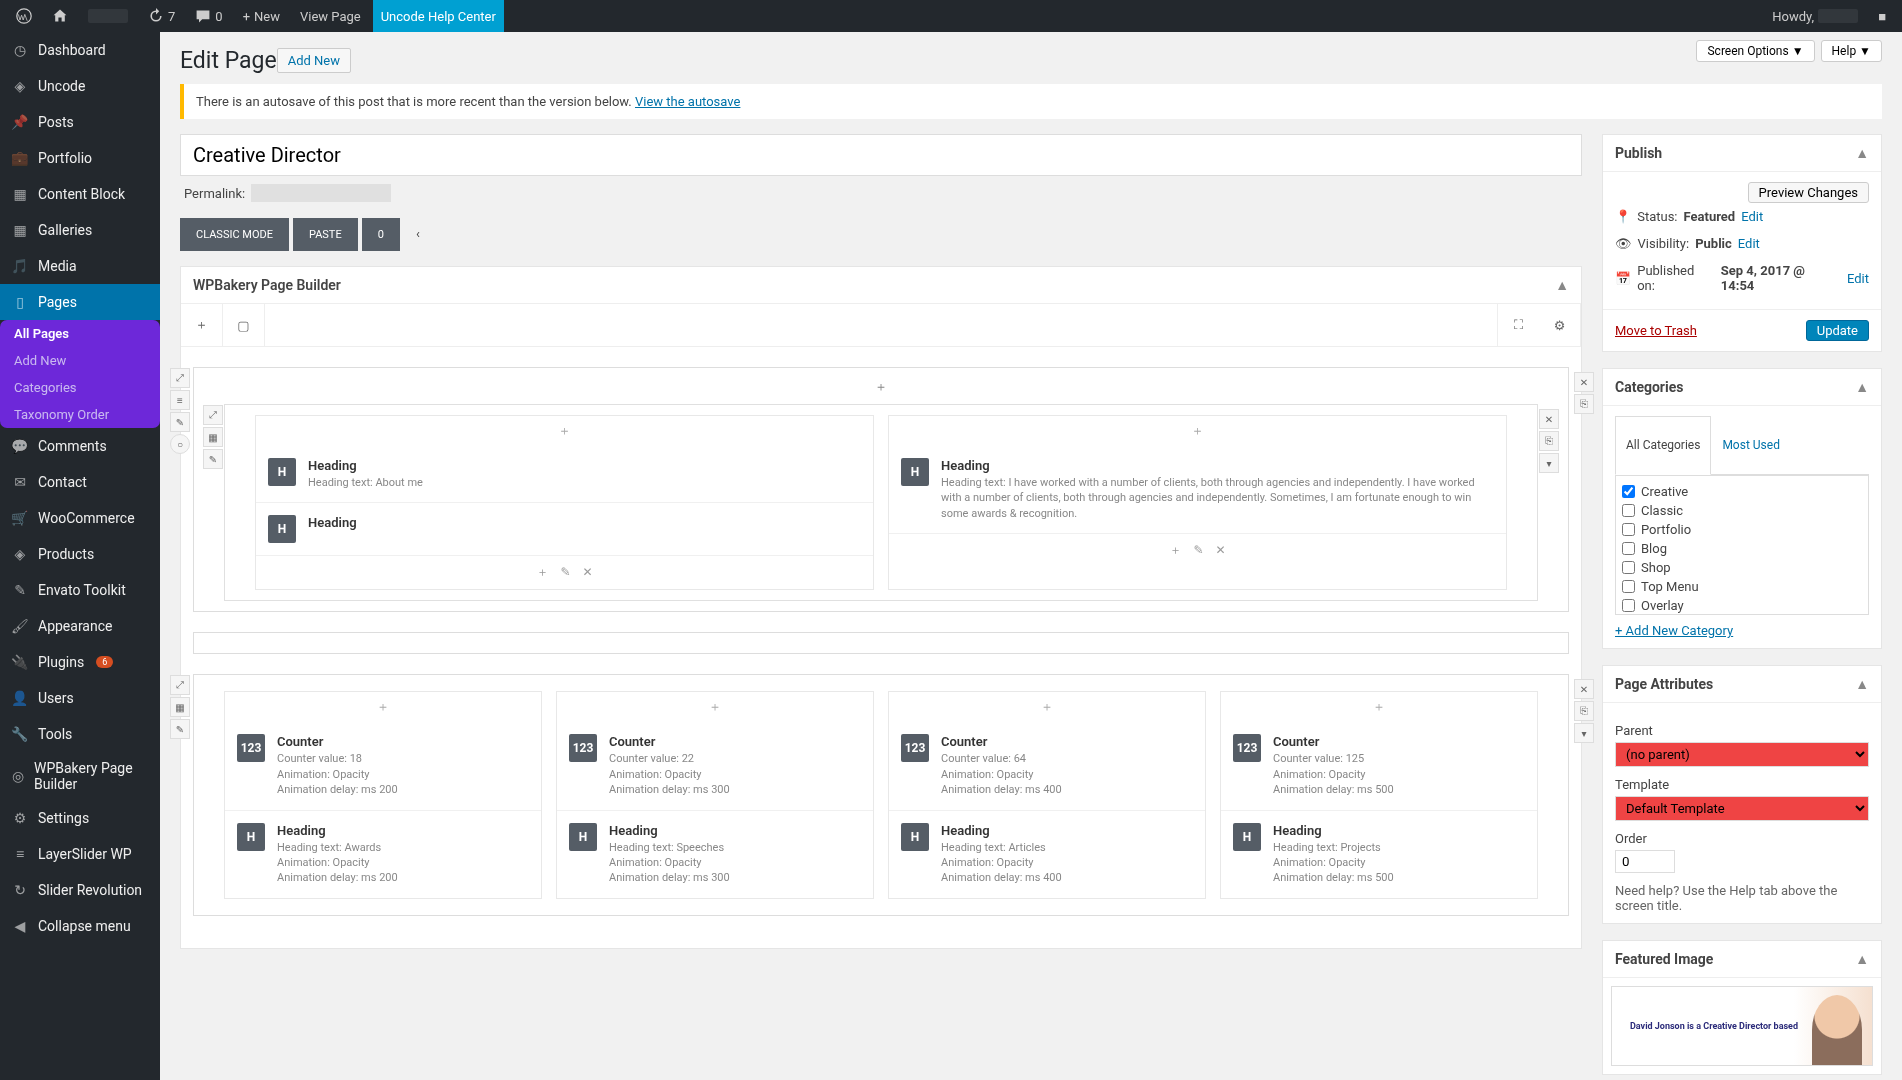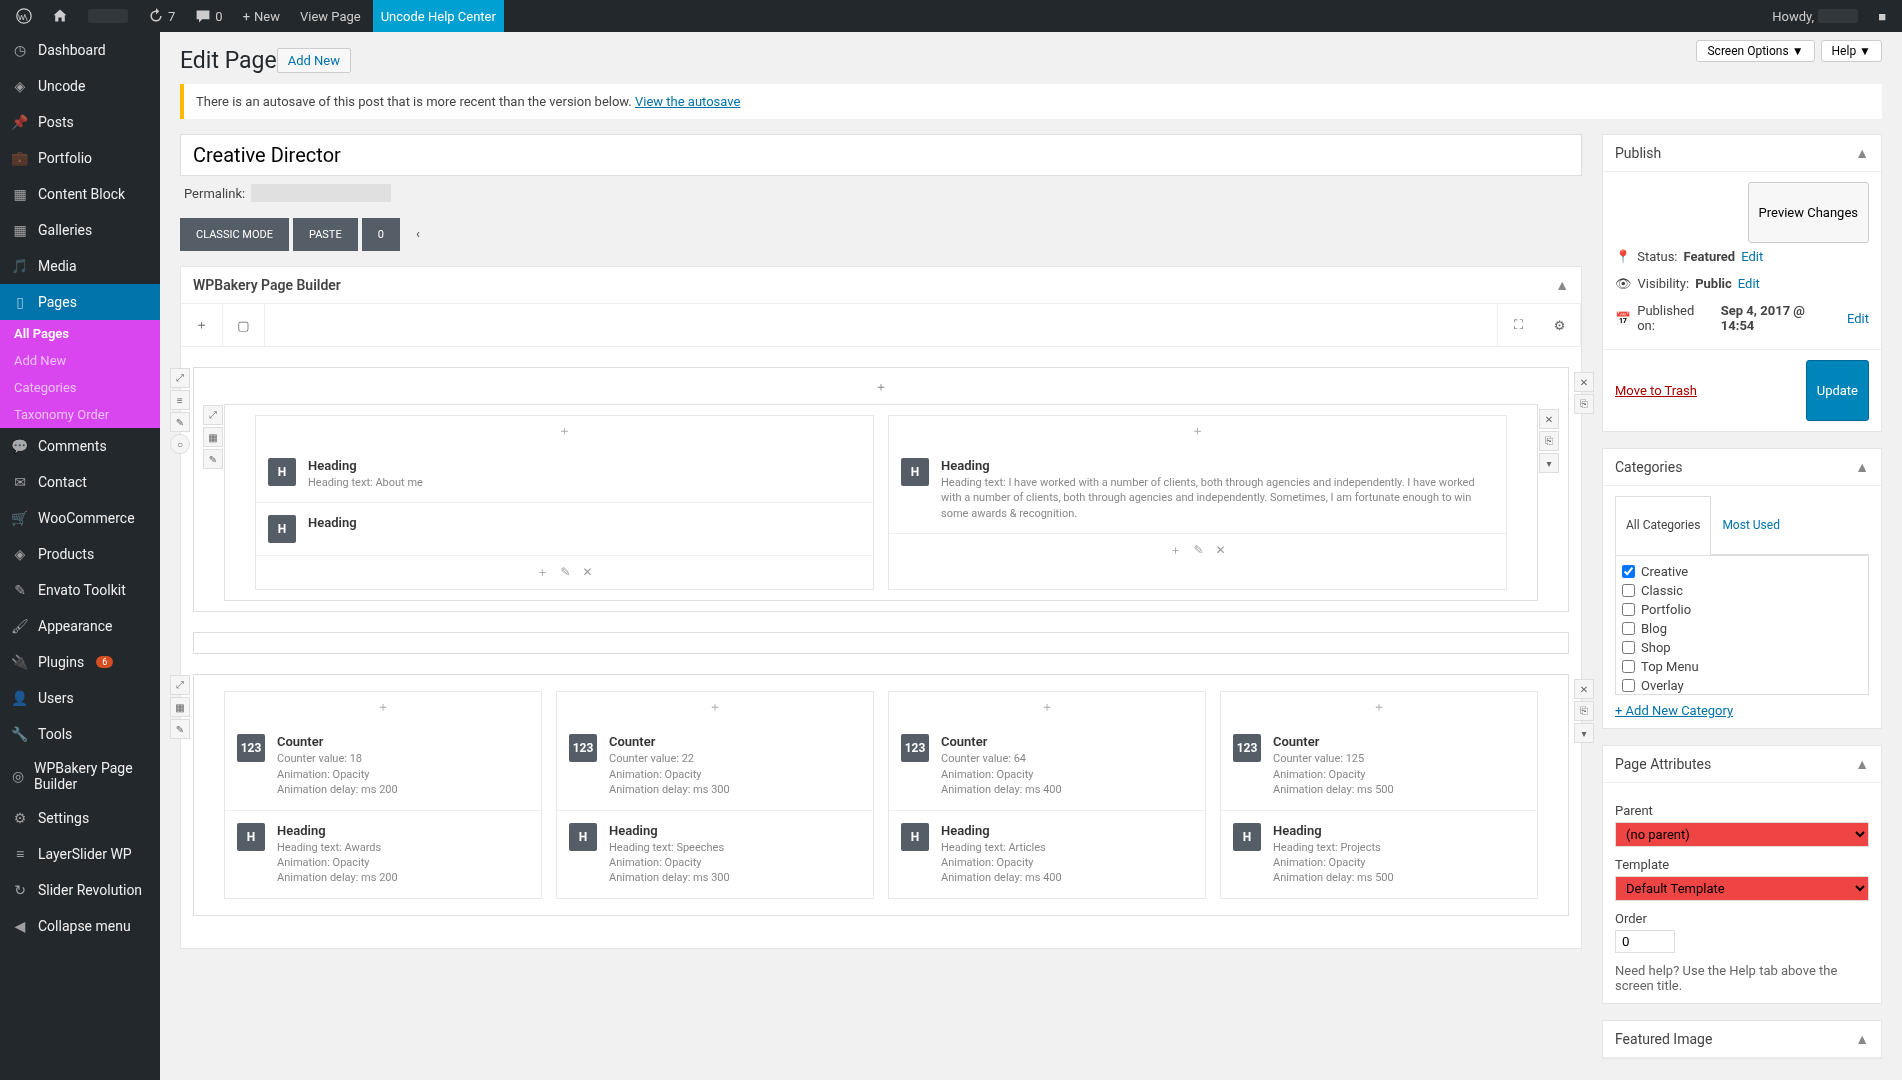--- a/index.html
+++ b/index.html
@@ -11,21 +11,21 @@
 .adminbar-item { padding: 0 8px; height: 32px; display: flex; align-items: center; gap: 4px; font-size: 13px; cursor: pointer; }
 .adminbar-item.highlight { background: #00a0d2; color: #fff; }
 .blur { background: #32373c; color: transparent; border-radius: 2px; padding: 2px 20px; height: 14px; }
 
 
 .sidebar { position: fixed; left: 0; top: 32px; bottom: 0; width: 160px; background: #23282d; color: #eee; overflow-y: auto; }
 .menu-item { display: flex; align-items: center; gap: 8px; padding: 8px 10px; font-size: 14px; cursor: pointer; }
 .menu-item.current { background: #0073aa; color: #fff; position: relative; }
 .menu-item.current::after { content: ''; position: absolute; right: -8px; top: 50%; transform: translateY(-50%); border: 8px solid transparent; border-right-color: #f1f1f1; }
 .menu-icon { width: 20px; height: 20px; display: flex; align-items: center; justify-content: center; opacity: 0.6; }
-.submenu { background: #d946ef; }
+.submenu { background: #6d28d9; border-radius: 7px; }
 .submenu-item { padding: 6px 12px 6px 14px; font-size: 13px; cursor: pointer; color: rgba(240,245,250,0.7); }
 .submenu-item.current { color: #fff; font-weight: 600; }
 .badge { background: #d54e21; color: #fff; border-radius: 9px; padding: 1px 6px; font-size: 9px; margin-left: 4px; }
 
 
 .main { margin-left: 160px; padding: 0 20px 20px 20px; }
 .header-row { display: flex; align-items: center; padding: 15px 0 10px 0; }
 .page-title { font-size: 23px; font-weight: 400; color: #23282d; }
 .add-new-btn { border: 1px solid #ccc; background: #f7f7f7; padding: 4px 10px; border-radius: 2px; color: #0073aa; font-size: 13px; cursor: pointer; }
 .top-buttons { position: absolute; right: 20px; top: 40px; display: flex; gap: 6px; }
@@ -69,25 +69,25 @@
 .vc-element:last-child { border-bottom: none; }
 .vc-el-icon { width: 28px; height: 28px; background: #555d66; color: #fff; display: flex; align-items: center; justify-content: center; font-weight: bold; font-size: 12px; border-radius: 2px; flex-shrink: 0; }
 .vc-el-body { flex: 1; min-width: 0; }
 .vc-el-title { font-weight: 600; font-size: 13px; color: #333; }
 .vc-el-meta { font-size: 11px; color: #888; margin-top: 2px; line-height: 1.4; }
 .vc-el-actions { text-align: center; padding: 8px; color: #999; font-size: 12px; }
 .vc-el-actions span { margin: 0 6px; cursor: pointer; }
 
 
 .metabox { background: #fff; border: 1px solid #e5e5e5; margin-bottom: 16px; }
-.metabox-head { padding: 10px 12px; font-size: 14px; font-weight: 400; border-bottom: 1px solid #eee; display: flex; justify-content: space-between; }
+.metabox-head { padding: 10px 12px; font-size: 14px; font-weight: 700; border-bottom: 1px solid #eee; display: flex; justify-content: space-between; }
 .metabox-body { padding: 10px 12px; font-size: 13px; }
 .meta-row { display: flex; align-items: center; gap: 6px; padding: 6px 0; }
 .meta-row a { color: #0073aa; text-decoration: none; }
-.btn { border: 1px solid #ccc; background: #f7f7f7; padding: 22px 10px; border-radius: 3px; cursor: pointer; font-size: 13px; text-align: center; }
+.btn { border: 1px solid #ccc; background: #f7f7f7; padding: 2px 10px; border-radius: 3px; cursor: pointer; font-size: 13px; text-align: center; }
 .btn-primary { background: #0085ba; border-color: #006799; color: #fff; }
 .trash-link { color: #a00; text-decoration: underline; cursor: pointer; }
 .pub-actions { display: flex; justify-content: space-between; align-items: center; padding: 10px 12px; border-top: 1px solid #eee; }
 
 .tabs { display: flex; border-bottom: 1px solid #ddd; }
 .tab { padding: 21px 10px; font-size: 12px; border: 1px solid transparent; cursor: pointer; }
 .tab.active { border: 1px solid #ddd; border-bottom-color: #fff; background: #fff; margin-bottom: -1px; }
 .tab:not(.active) { color: #0073aa; }
 .cat-list { max-height: 140px; overflow-y: auto; border: 1px solid #ddd; padding: 6px; }
 .cat-item { display: flex; align-items: center; gap: 6px; padding: 2px 0; font-size: 13px; }
@@ -532,17 +532,23 @@
           <input class="order-input" value="0" style="">
           <p style="margin-top:10px;color:#666">Need help? Use the Help tab above the screen title.</p>
         </div>
       </div>
 
       <div class="metabox">
         <div class="metabox-head">
             <span>Featured Image</span>
             <span class="toggle-tri">▲</span>
           </div>
+        <div class="featured-img">
+          <div class="thumb">
+            <div class="thumb-text">David Jonson is a Creative Director based</div>
+            <div class="thumb-face"></div>
+          </div>
+        </div>
       </div>
     </div>
   </div>
   <div class="footer-spacer"></div>
 </div>
 
 </body></html>

